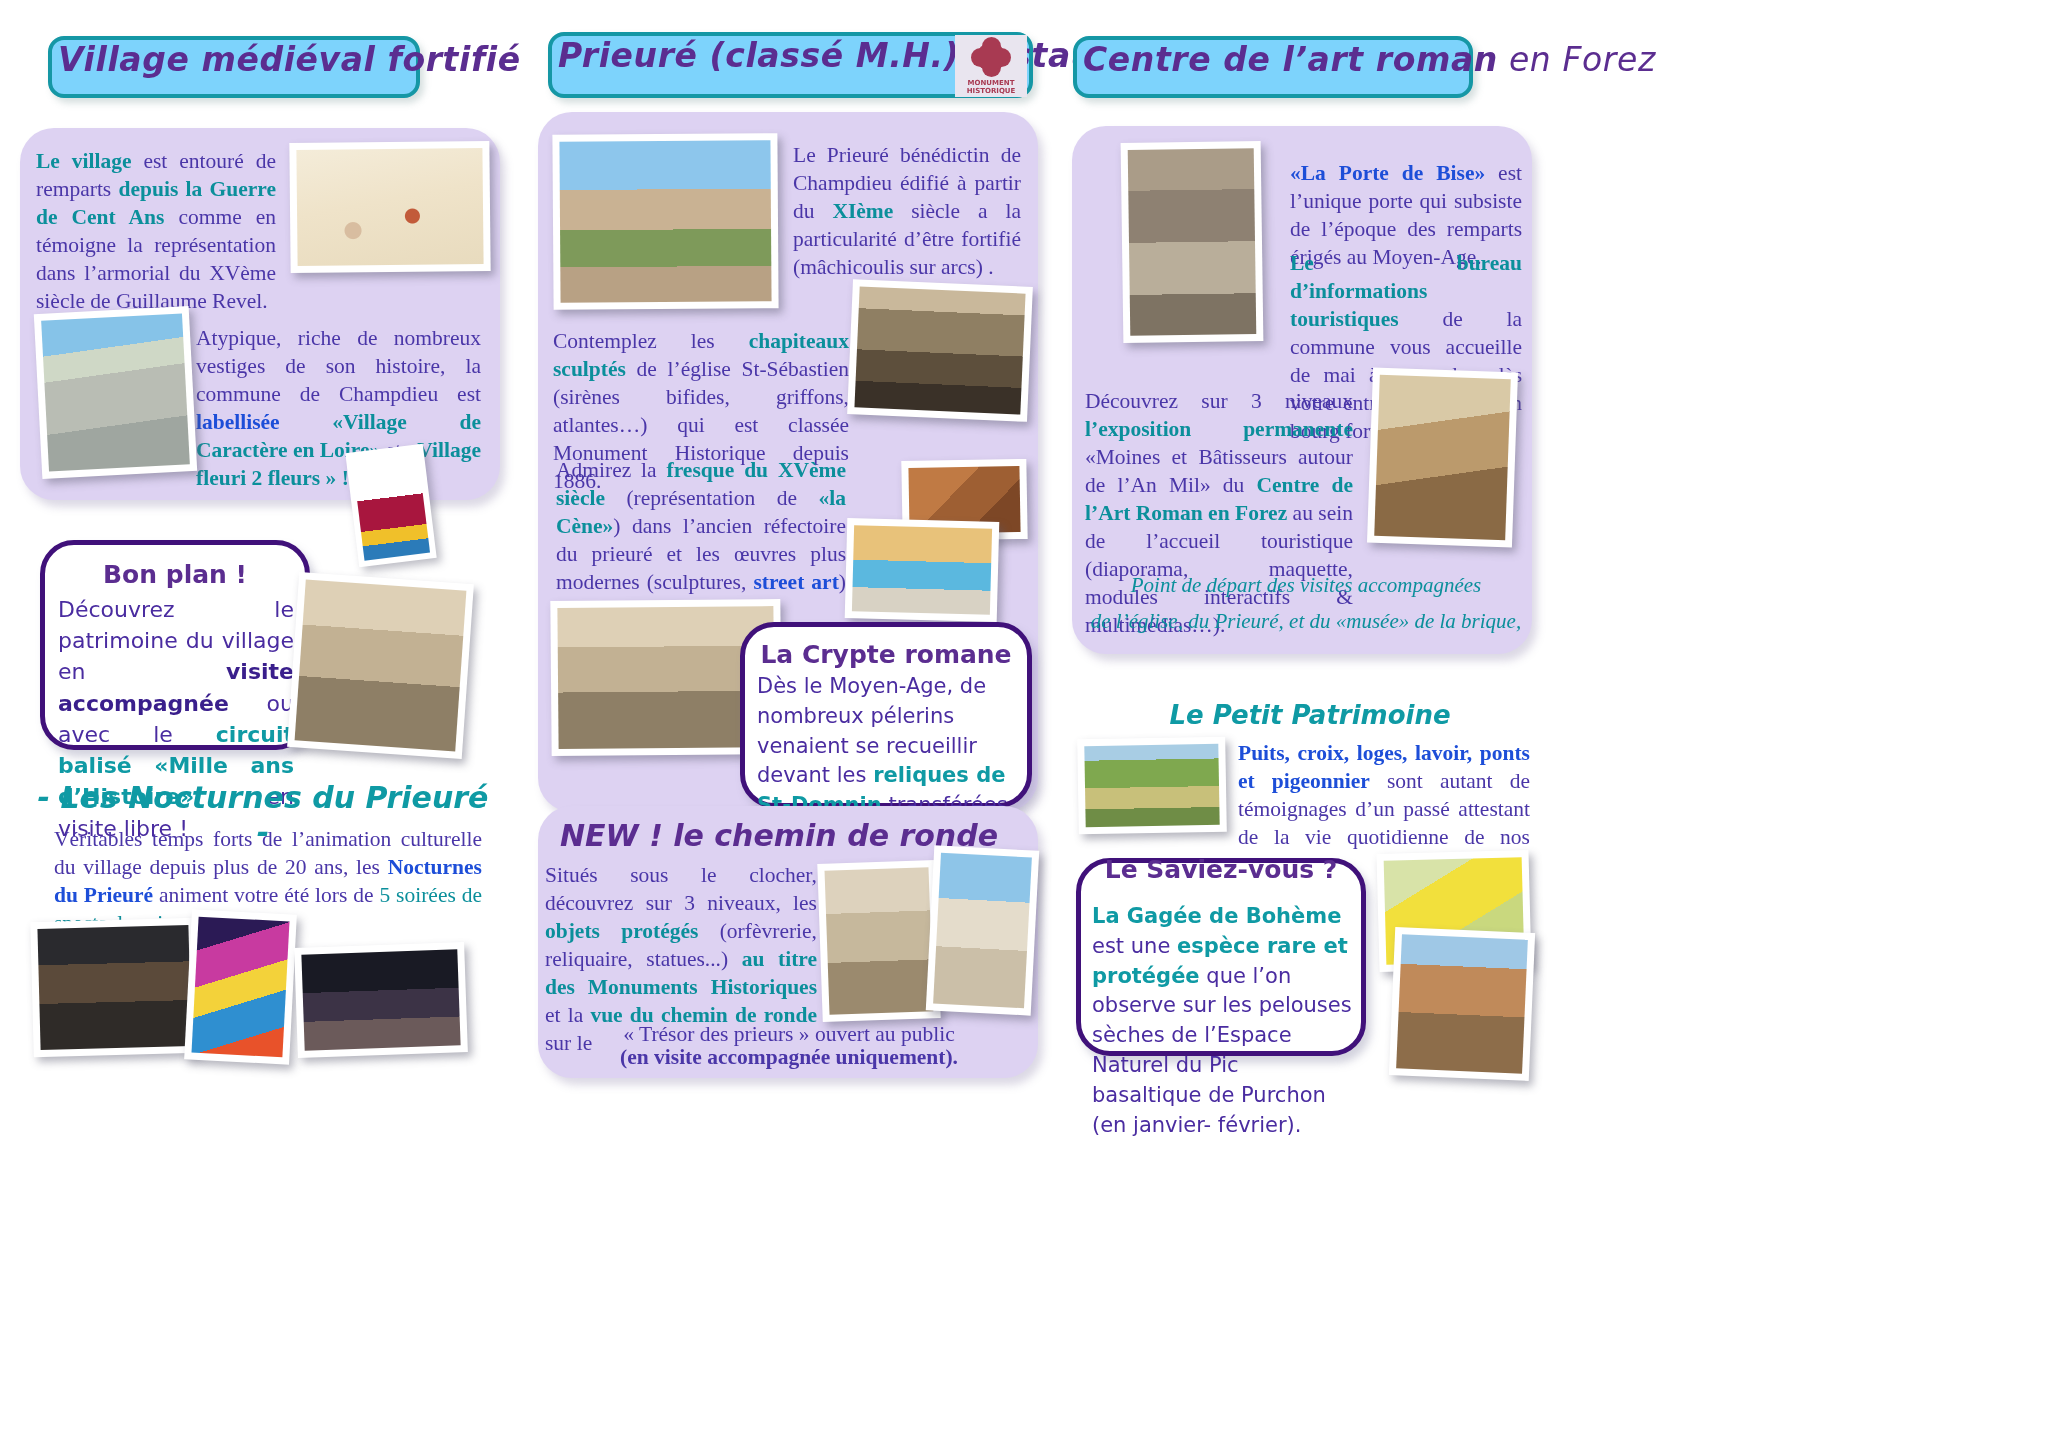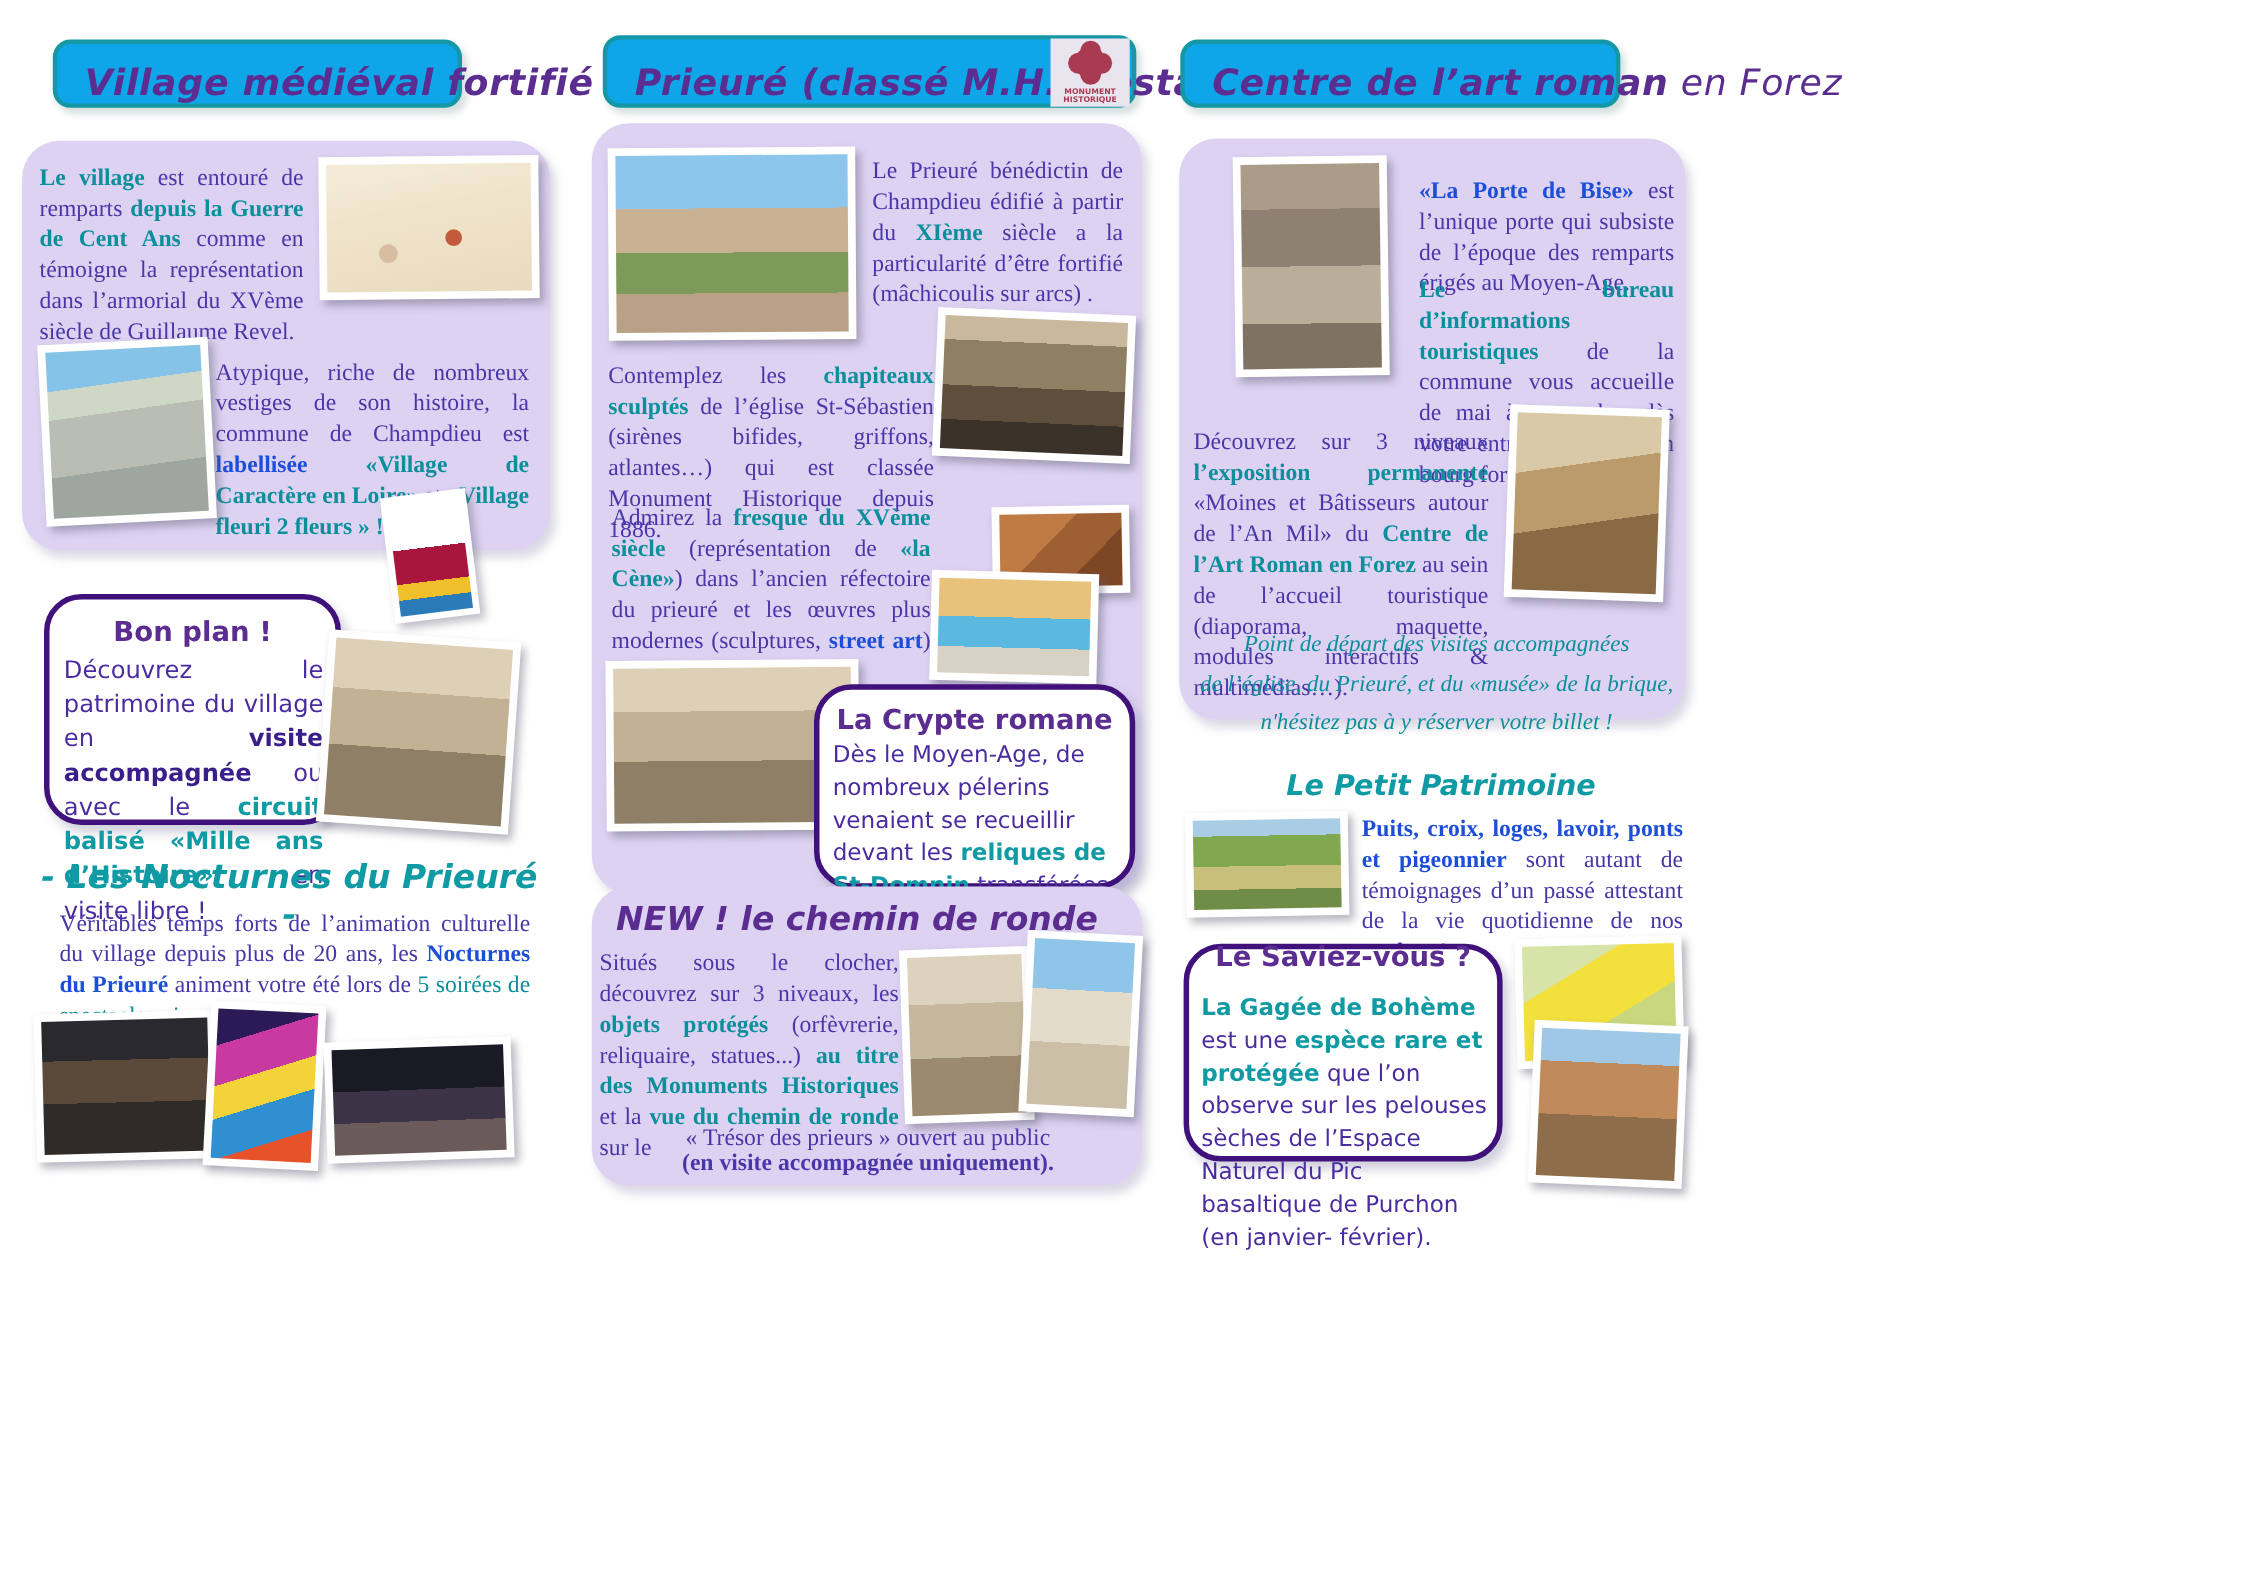--- a/index.html
+++ b/index.html
@@ -7,26 +7,26 @@
     width: 2048px; height: 1448px;
     background: #ffffff;
     font-family: "Liberation Serif", serif;
     overflow: hidden;
   }
   .page { position: relative; width: 2048px; height: 1448px; }
 
   
   .hdr {
     position: absolute;
-    background: #0ea5e9;
+    background: #7dd3fc;
     border: 4px solid #1597a5;
     border-radius: 16px;
     box-shadow: 4px 5px 7px rgba(120,150,150,.30);
-    display: flex; align-items: flex-end;
-    padding: 0 25px;
+    display: flex; align-items: flex-start;
+    padding: 0 6px;
   }
   .hdr-txt {
     font-family: "DejaVu Sans", sans-serif;
     font-style: italic; font-weight: bold;
     color: #5b2d90; font-size: 33px; letter-spacing: .6px;
     white-space: nowrap;
   }
   .hdr-txt .thin { font-weight: normal; }
 
   .panel {
@@ -279,21 +279,20 @@
     <span>Découvrez sur 3 niveaux </span><span class="teal">l’exposition permanente</span><span> «Moines et Bâtisseurs autour de l’An Mil» du </span><span class="teal">Centre de l’Art Roman en Forez</span><span> au sein de l’accueil touristique (diaporama, maquette, modules interactifs &amp; multimédias…).</span>
   </div>
 
   <div class="photo" style="left:1370px; top:370px; width:145px; height:175px; transform:rotate(2deg);">
     <div class="im im-expo"></div>
   </div>
 
   <div class="ital-teal" style="position:absolute; left:1086px; top:568px; width:440px;">
     <div>Point de départ des visites accompagnées</div>
     <div>de l’église, du Prieuré, et du «musée»  de la brique,</div>
-    <div>n'hésitez pas à y réserver votre billet !</div>
   </div>
 
   <div class="script-teal" style="position:absolute; left:1090px; top:700px; width:440px; font-size:26px;">Le Petit Patrimoine</div>
   <div class="photo" style="left:1078px; top:738px; width:148px; height:95px; transform:rotate(-1deg);">
     <div class="im im-campagne"></div>
   </div>
   <div class="body-txt" style="position:absolute; left:1238px; top:740px; width:292px;">
     <span class="navy-b">Puits, croix, loges, lavoir, ponts et pigeonnier</span><span>  sont autant de témoignages d’un passé attestant de la vie quotidienne de nos ancêtres!</span>
   </div>
 

